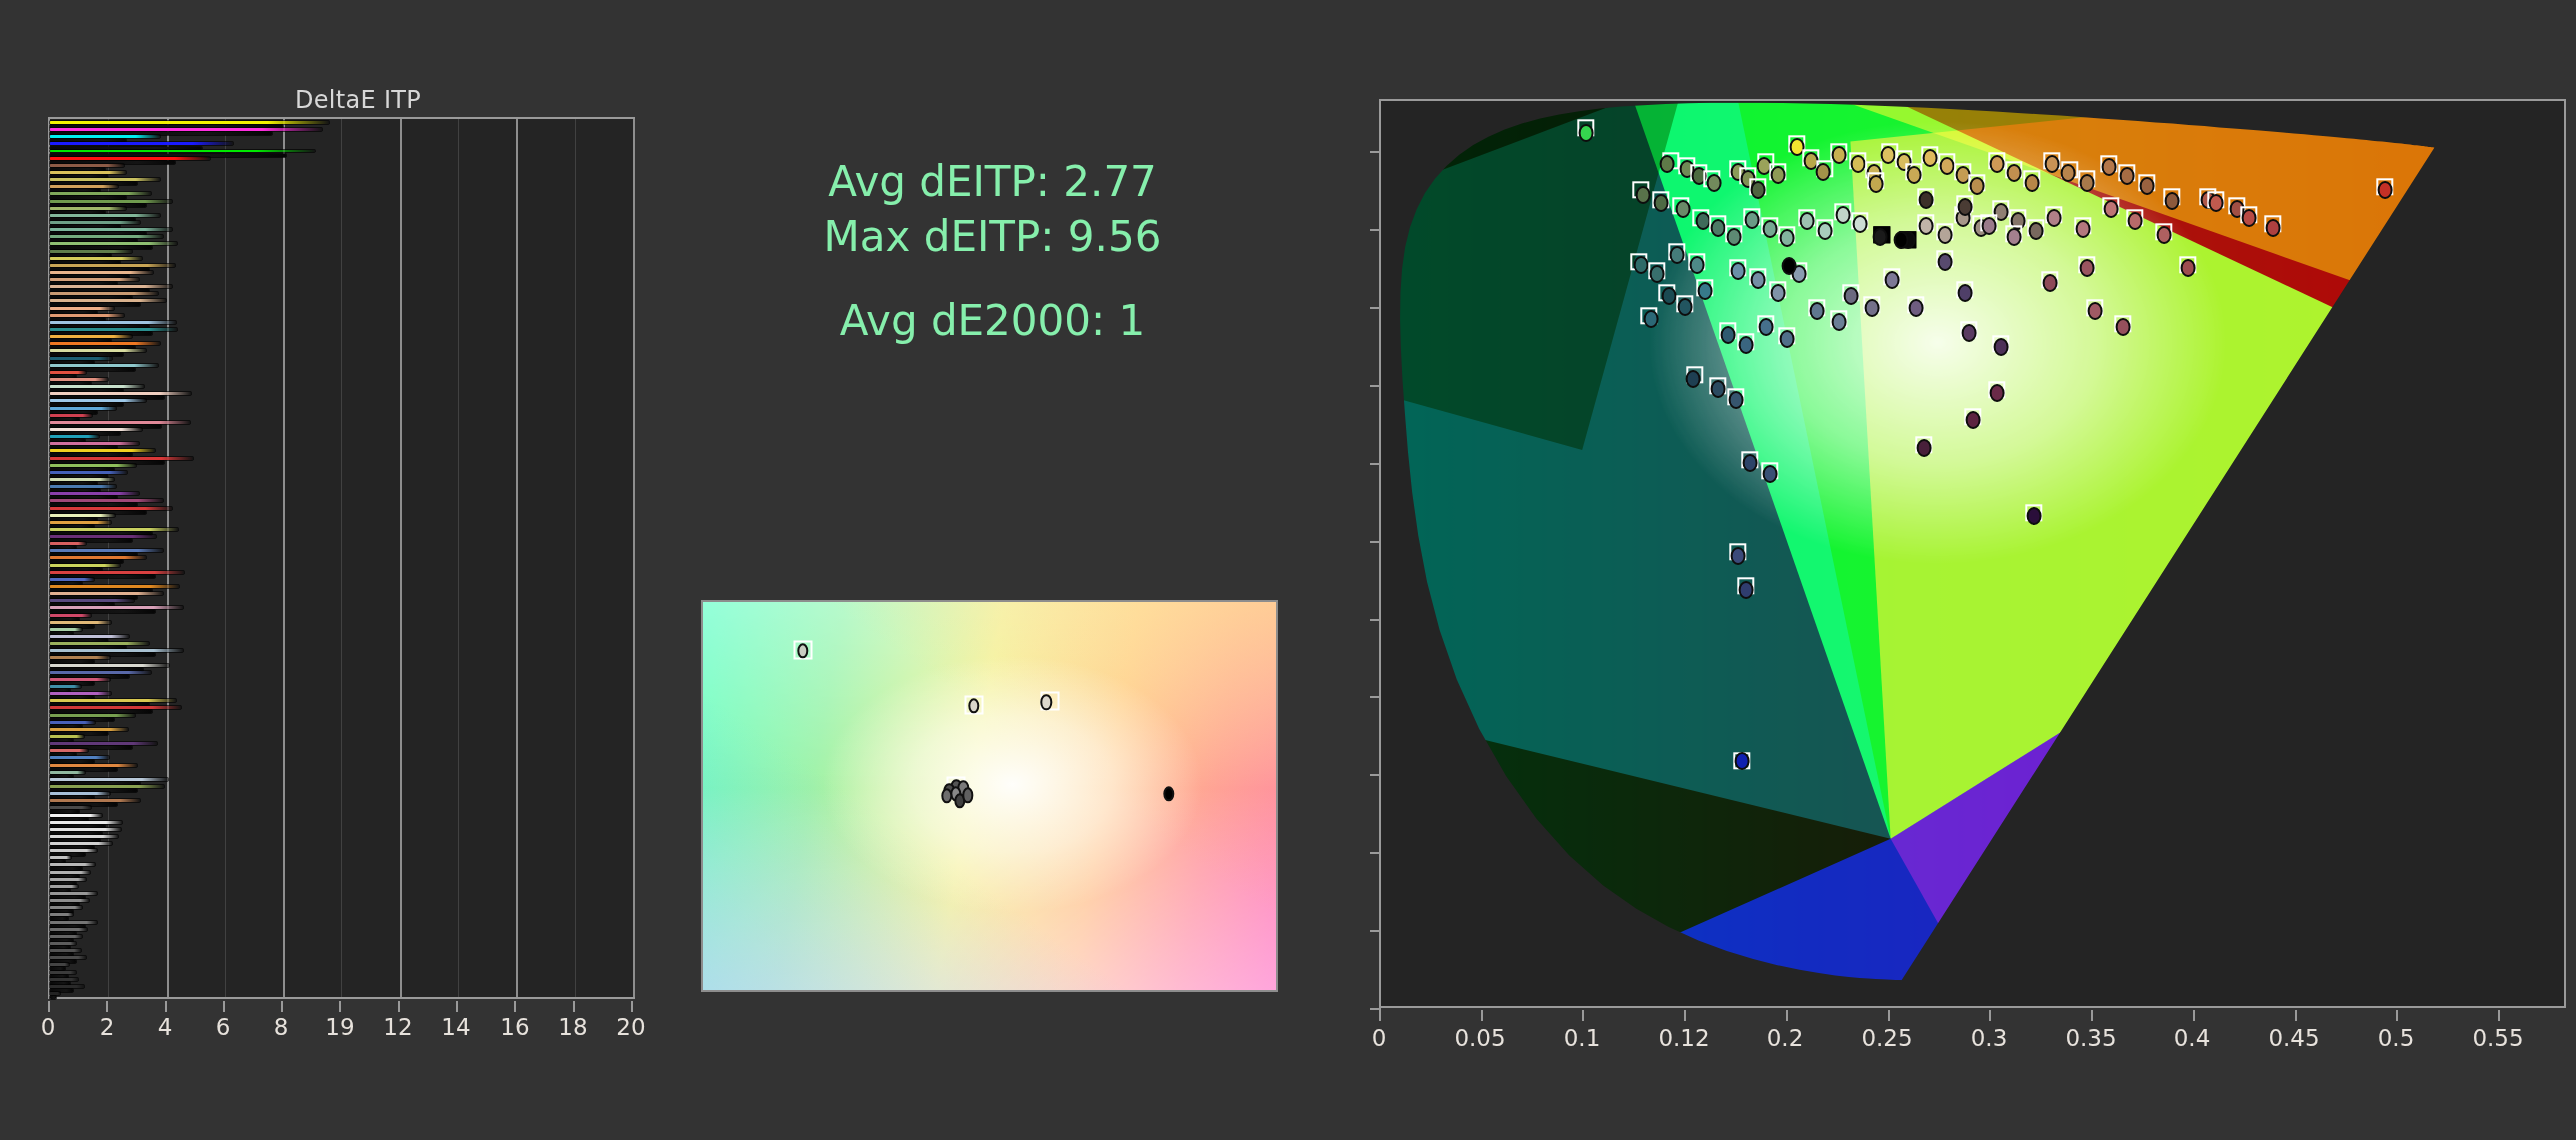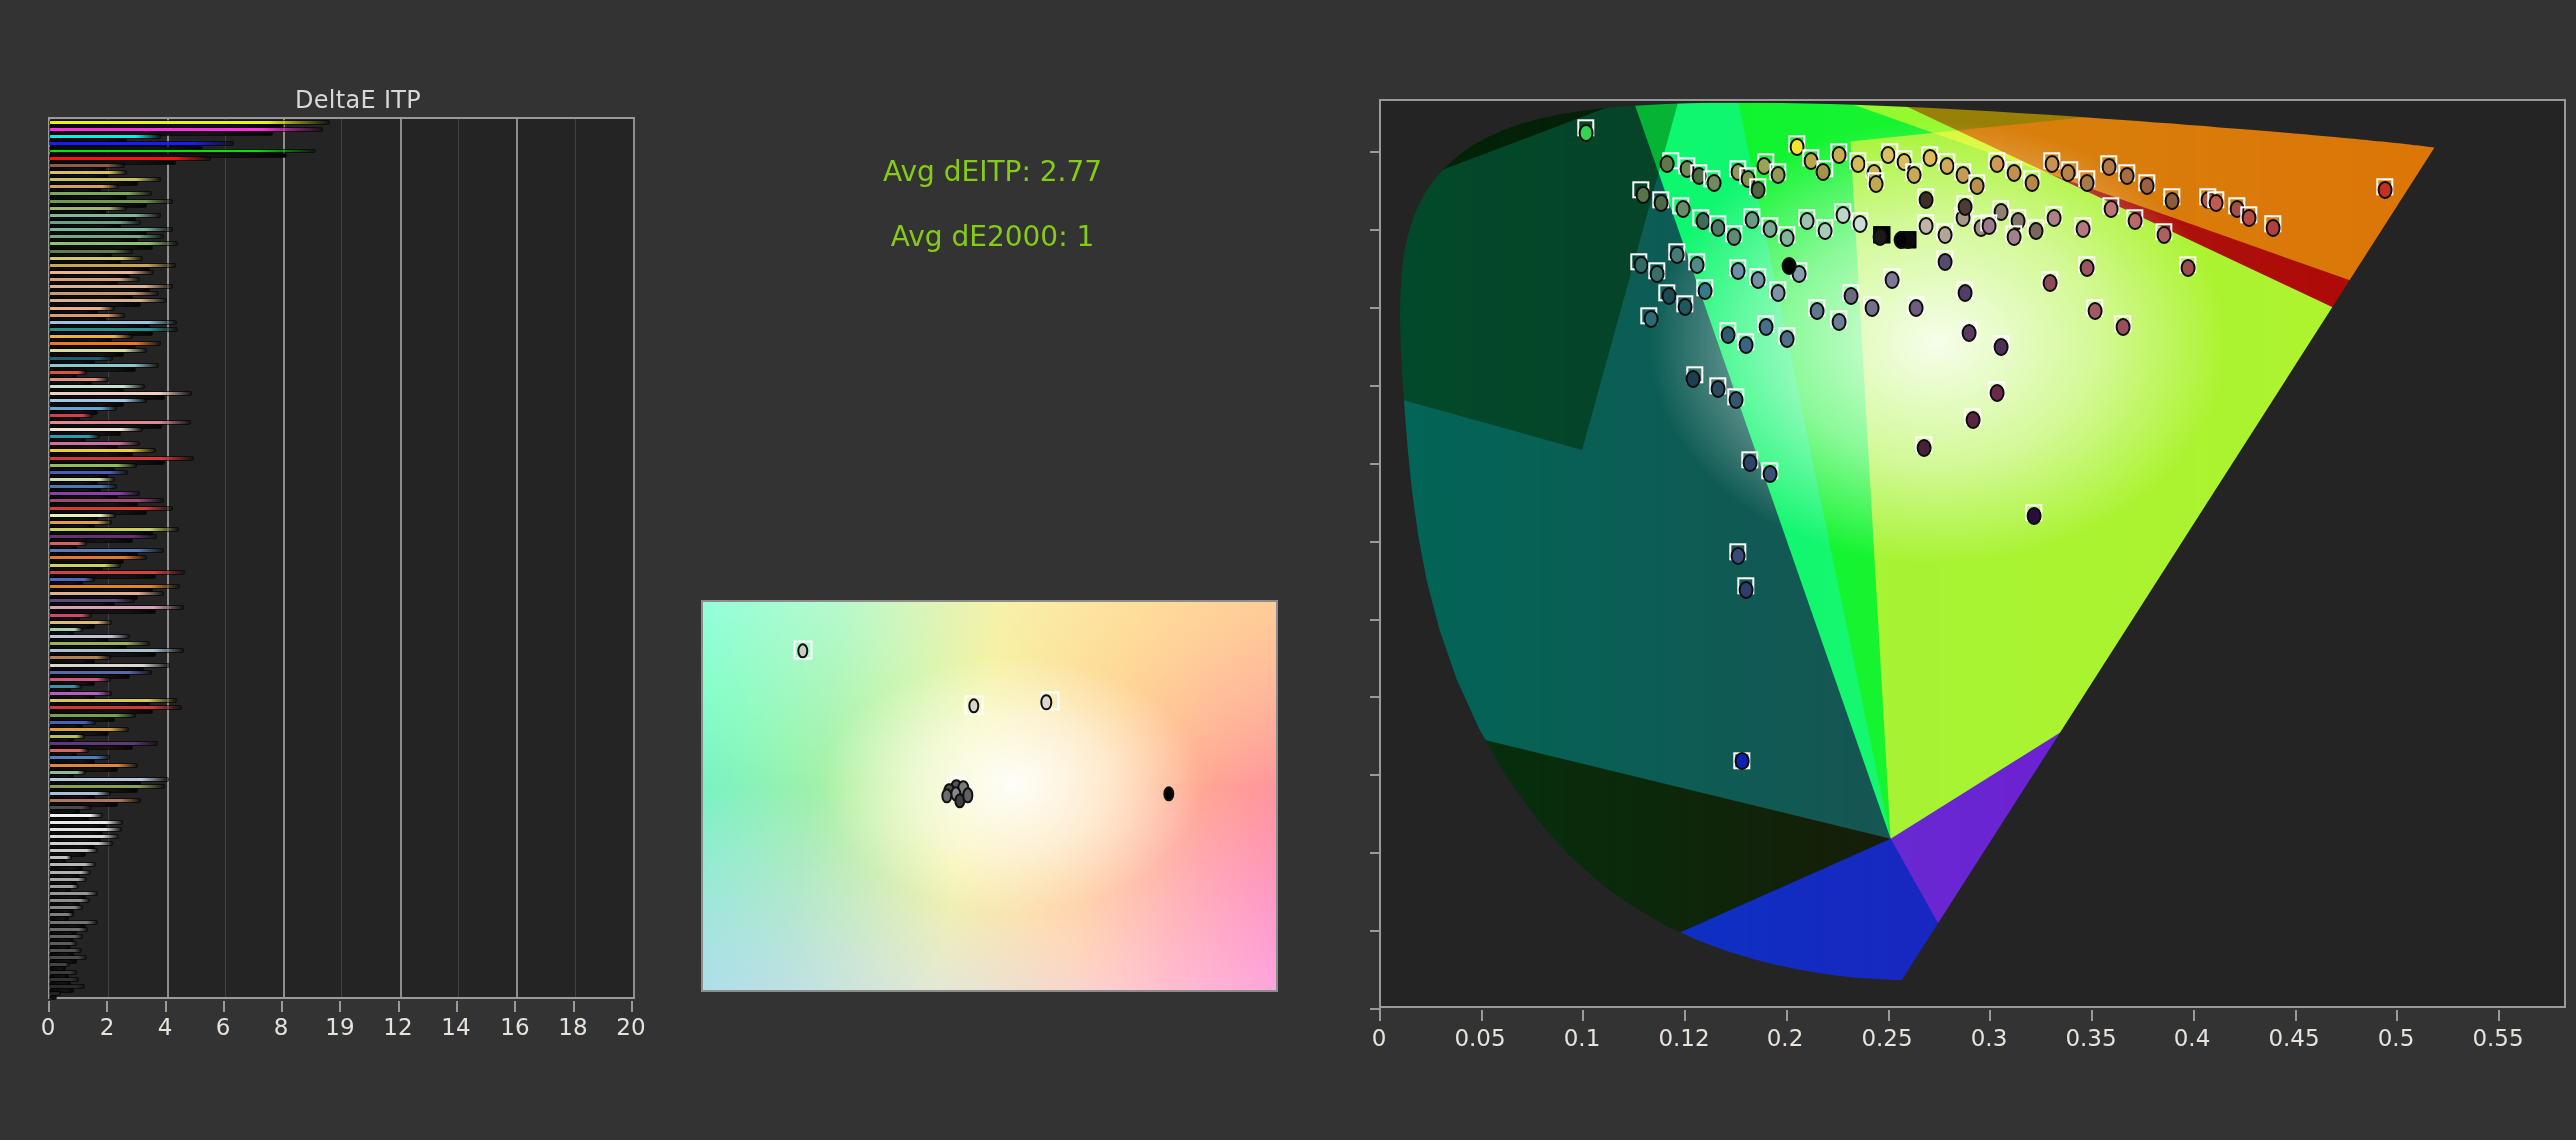--- a/index.html
+++ b/index.html
@@ -24,21 +24,21 @@
   .bar{position:absolute;left:0;height:4px;border-radius:0.7px;}
   .bar.b1{top:0;}
   .bar.b2{top:4.7px;}
   #de-xaxis{left:48px;top:1001px;width:587px;height:13.4px;}
   #de-xaxis .tk{position:absolute;top:0;width:2px;height:10.7px;background:#9a9a9a;}
   #de-xlabels{left:0;top:1014px;width:684px;height:34px;}
   #de-xlabels span{position:absolute;transform:translateX(-50%);}
 
   
   #stats{left:684px;top:154px;width:617px;text-align:center;}
-  #stats .ln{color:#84cc16;font-size:28px;line-height:1.32;white-space:nowrap;}
+  #stats .ln{color:#86efac;font-size:42px;line-height:1.32;white-space:nowrap;}
   #stats .gap{height:28px;}
 
   
   #sw-panel{left:701px;top:600px;width:577px;height:392px;
             border:2px solid #8d8d8d;box-sizing:border-box;}
   #sw-grad{position:absolute;inset:0;overflow:hidden;}
   .sw-l1{position:absolute;inset:0;
     background:linear-gradient(100deg,#6effc0 0%,#9ff2a8 22%,#f3f08c 47%,#ffc98a 68%,#ff9e9e 85%,#ff7fb4 100%);}
   .sw-l2{position:absolute;inset:0;
     background:linear-gradient(180deg,rgba(120,255,190,.55) 0%,rgba(255,255,255,.0) 48%,rgba(255,120,220,.62) 100%);
@@ -610,20 +610,21 @@
       <span class="tick" style="left: 398px; top: 0px;">12</span>
       <span class="tick" style="left: 456px; top: 0px;">14</span>
       <span class="tick" style="left: 515px; top: 0px;">16</span>
       <span class="tick" style="left: 573px; top: 0px;">18</span>
       <span class="tick" style="left: 631px; top: 0px;">20</span>
     </div>
 </div>
 
 <div class="abs" id="stats">
   <div class="ln">Avg dEITP: 2.77</div>
+  <div class="ln">Max dEITP: 9.56</div>
   <div class="gap"></div>
   <div class="ln">Avg dE2000: 1</div>
 </div>
 
 <div class="abs" id="sw-panel">
   <div id="sw-grad">
     <div class="sw-l1"></div>
     <div class="sw-l2"></div>
     <div class="sw-l4"></div>
     <div class="sw-l5"></div>

